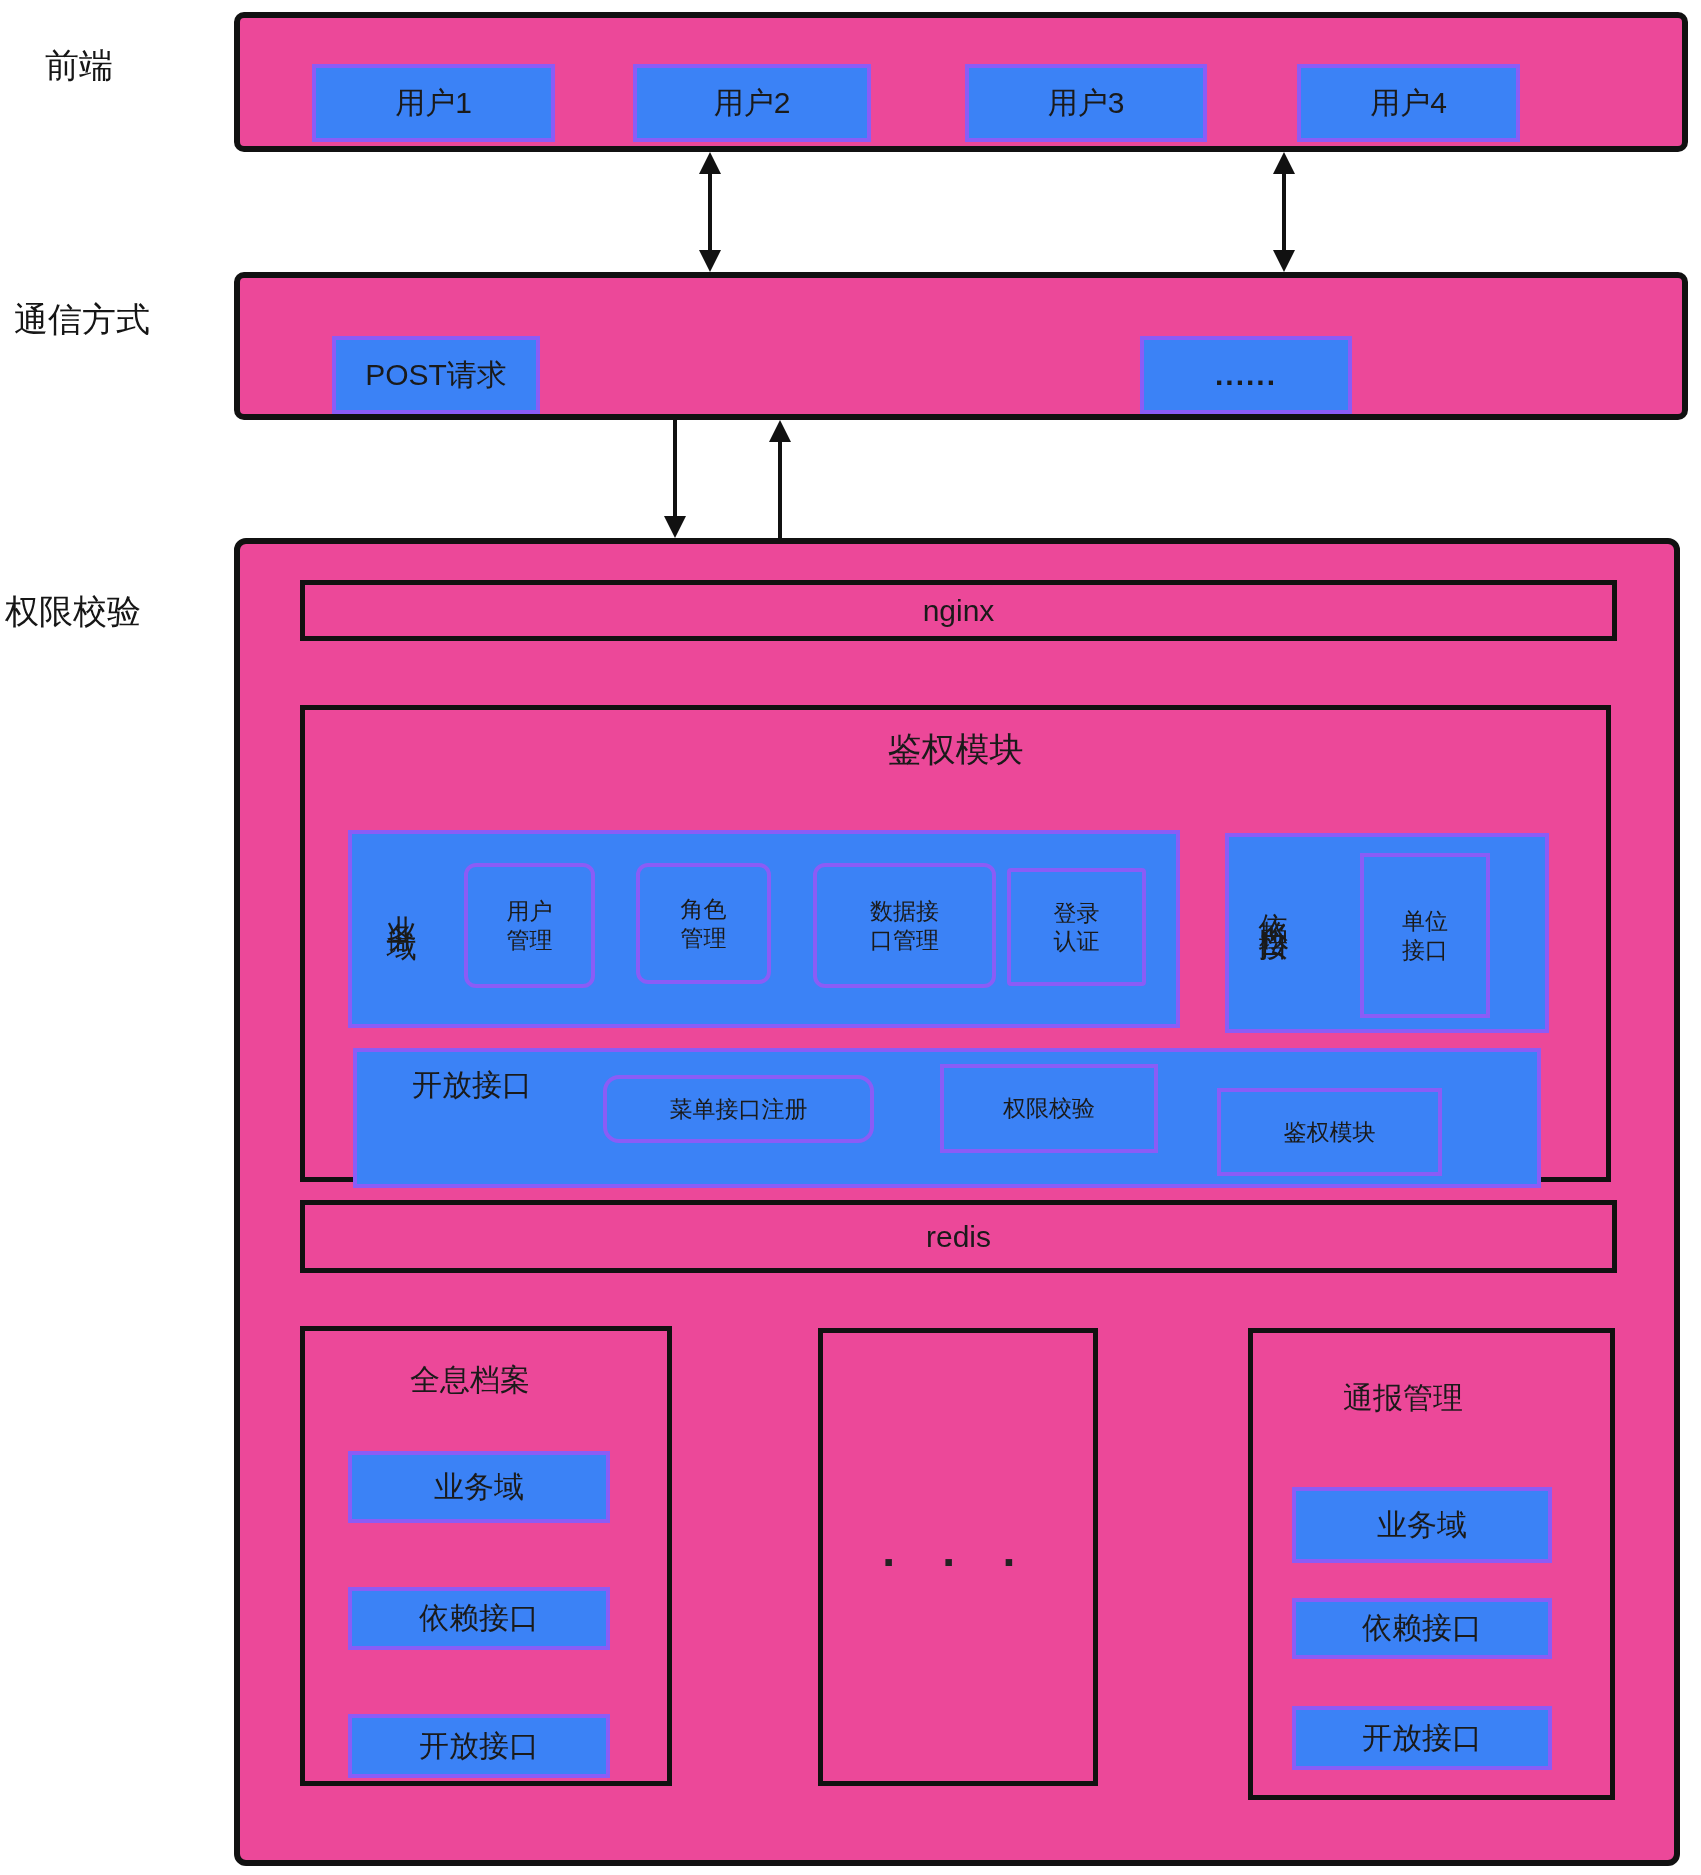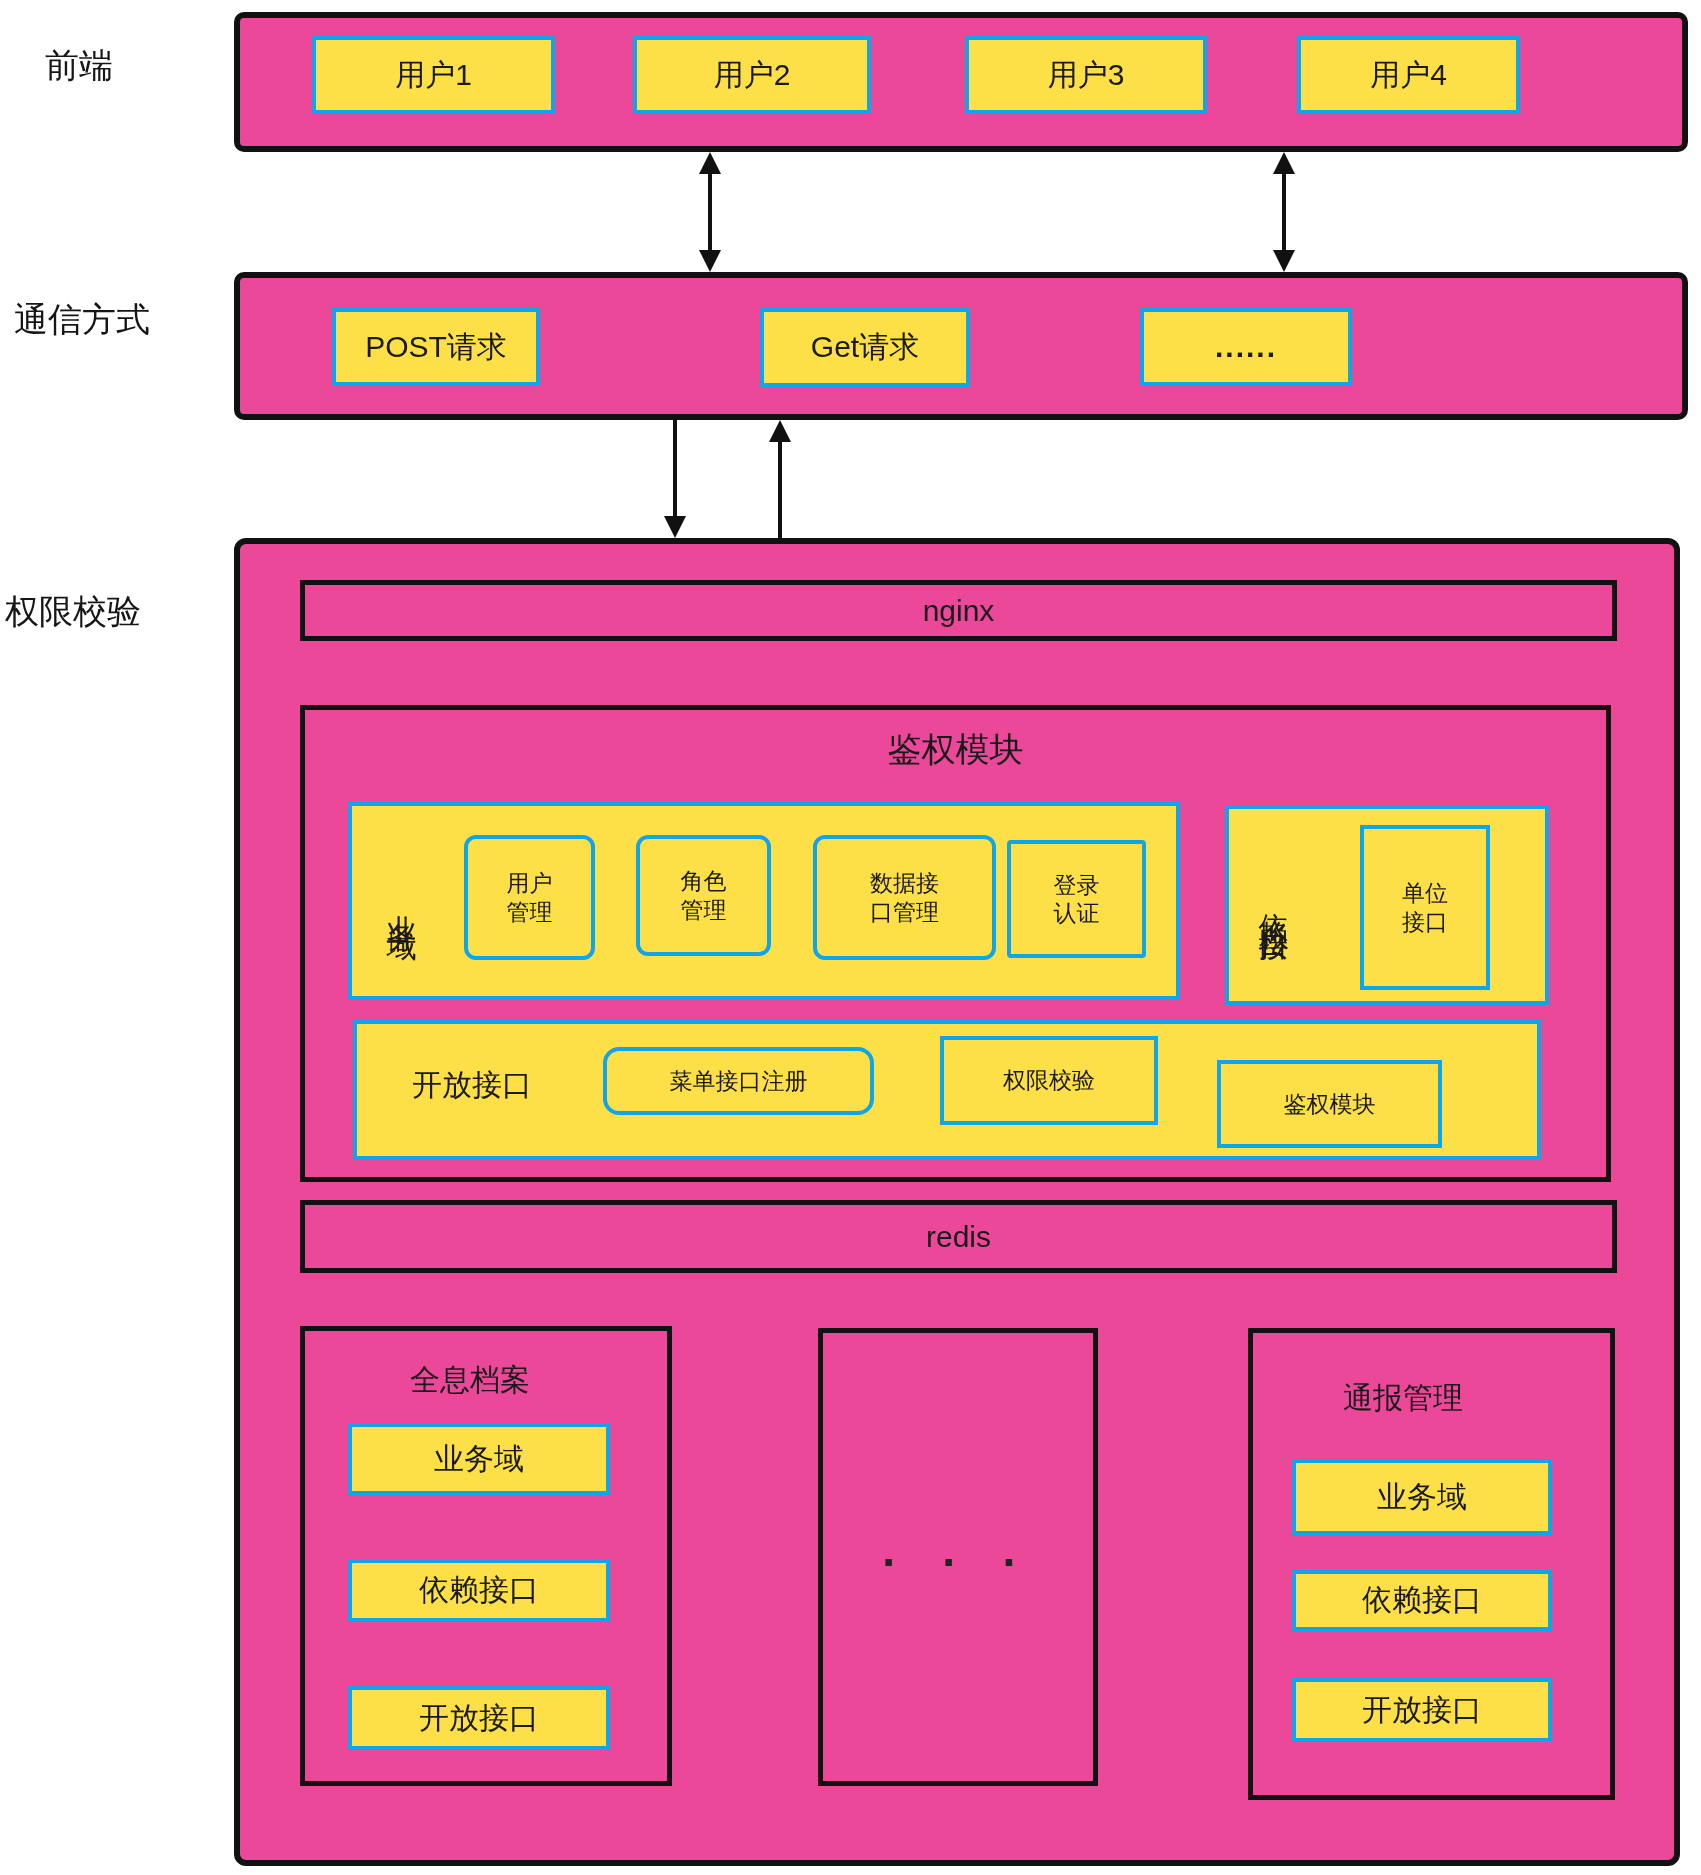--- a/index.html
+++ b/index.html
@@ -3,21 +3,21 @@
 <meta charset="utf-8">
 <style>
   html,body{margin:0;padding:0;background:#ffffff;}
   #stage{
     position:relative;width:1701px;height:1875px;background:#ffffff;
     font-family:"Liberation Sans","DejaVu Sans",sans-serif;color:#1a1a1a;
     overflow:hidden;
   }
   .abs{position:absolute;box-sizing:border-box;}
   .box{border:5px solid #111;background:#ec4899;}
-  .box-thin{border:4px solid #0ea5e9;background:#fde047;}
+  .box-thin{border:4px solid #8b5cf6;background:#3b82f6;margin-top:28px;}
   .center{display:flex;align-items:center;justify-content:center;text-align:center;}
   .pre{white-space:pre-line;}
   .side-label{font-size:34px;font-weight:500;color:#161616;display:flex;align-items:center;}
   .t30{font-size:30px;}
   .t29{font-size:23px;line-height:1.22;}
   .t34{font-size:34px;}
   .vtext{writing-mode:vertical-rl;text-orientation:upright;font-size:30px;letter-spacing:8px;
          display:flex;align-items:center;justify-content:center;}
   .shaft{position:absolute;background:#111;}
   .tri{position:absolute;width:0;height:0;}
@@ -47,21 +47,20 @@
     <div class="tri tri-down abs" style="left:699px;top:250px;"></div>
   </div>
   <div>
     <div class="tri tri-up abs" style="left:1273px;top:152px;"></div>
     <div class="shaft" style="left:1282px;top:170px;width:4px;height:84px;"></div>
     <div class="tri tri-down abs" style="left:1273px;top:250px;"></div>
   </div>
 
   <div class="abs box" style="left:234px;top:272px;width:1454px;height:148px;border-radius:10px;border-width:6px;"></div>
   <div class="abs box-thin center t30" style="left:332px;top:308px;width:208px;height:78px;">POST请求</div>
-  <div class="abs box-thin center t30" style="left:760px;top:308px;width:210px;height:79px;">Get请求</div>
   <div class="abs box-thin center more" style="left:1140px;top:308px;width:212px;height:78px;">......</div>
 
   <div>
     <div class="shaft" style="left:673px;top:420px;width:4px;height:98px;"></div>
     <div class="tri tri-down abs" style="left:664px;top:516px;"></div>
   </div>
   <div>
     <div class="tri tri-up abs" style="left:769px;top:420px;"></div>
     <div class="shaft" style="left:778px;top:440px;width:4px;height:98px;"></div>
   </div>

